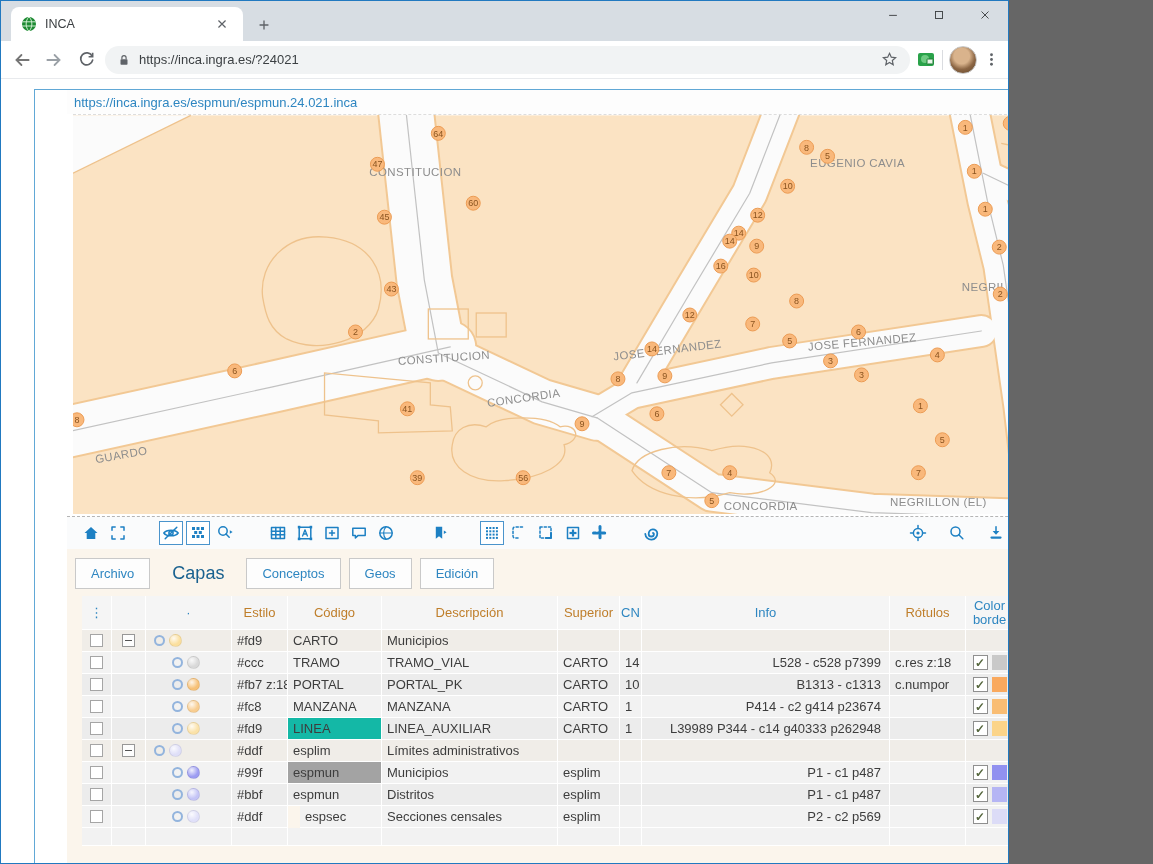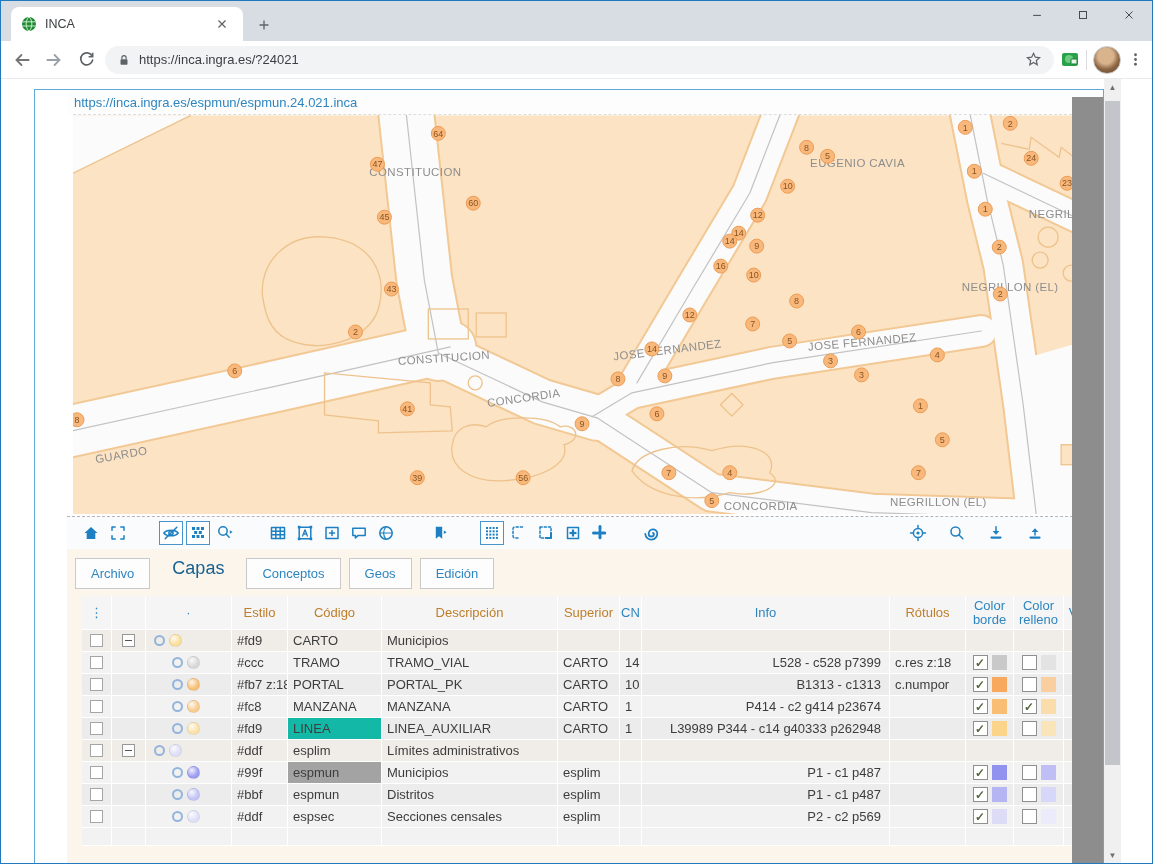--- a/index.html
+++ b/index.html
@@ -1,17 +1,17 @@
 <!DOCTYPE html>
 <html><head>
 <meta charset="utf-8">
 <style>
   html,body{margin:0;padding:0;background:#666;}
   *{box-sizing:border-box;font-family:"Liberation Sans",sans-serif;}
-  #stage{position:relative;width:1153px;height:864px;background:#fff;border:1px solid #2179c0;overflow:hidden;}
+  #stage{position:relative;width:1009px;height:864px;background:#fff;border:1px solid #2179c0;overflow:hidden;}
   
   .tabstrip{position:relative;height:40px;background:#d7dde3;display:flex;align-items:flex-end;}
   .tab{margin-left:10px;width:232px;height:34px;background:#fff;border-radius:8px 8px 0 0;display:flex;align-items:center;padding:0 10px;gap:8px;}
   .tab-title{flex:1;font-size:12.5px;color:#3c4043;}
   .tab-close,.newtab{width:22px;height:22px;display:flex;align-items:center;justify-content:center;border-radius:50%;cursor:pointer;}
   .newtab{margin-left:10px;margin-bottom:5px;}
   .wincontrols{position:absolute;top:0;right:0;display:flex;}
   .winbtn{width:46px;height:28px;display:flex;align-items:center;justify-content:center;}
   .navbar{height:38px;background:#fff;display:flex;align-items:center;padding:0 8px;gap:6px;border-bottom:1px solid #e8eaed;}
   .navbtn{width:26px;height:26px;display:flex;align-items:center;justify-content:center;border-radius:50%;}
@@ -30,21 +30,21 @@
   .mapwrap{height:400px;margin:0 6px;overflow:hidden;border-top:1px dashed #ddd;}
   .dashsep{border-top:1px dashed #b5b5b5;margin:2px 0 0 0;}
   .maptoolbar{height:32px;display:flex;align-items:center;padding:0 14px 0 12px;background:#fafbfc;}
   #tb-left{display:flex;align-items:center;}
   #tb-right{margin-left:auto;display:flex;align-items:center;gap:12px;}
   .tbicon{width:24px;height:24px;display:flex;align-items:center;justify-content:center;margin-right:3px;cursor:pointer;}
   .tbicon.sel{border:1px solid #4a94cc;background:#fff;}
   .tb-gap{width:26px;}
   .lower{flex:1;background:#fbf5ec;overflow:hidden;}
   
-  .tabsrow{display:flex;margin:9px 0 0 8px;gap:8px;}
+  .tabsrow{display:flex;align-items:center;margin:9px 0 0 8px;gap:8px;}
   .tabbtn{border:1px solid #c9c9c9;background:#fdfdfd;color:#2e86c1;font-size:13px;padding:7px 15px;cursor:pointer;}
   .tabactive{border:none;background:transparent;color:#19618f;font-size:18px;padding:0 14px;cursor:default;}
   
   .ltable{margin:7px 10px 0 15px;}
   .trow{display:grid;grid-template-columns:30px 34px 86px 56px 94px 176px 62px 22px 248px 76px 48px 50px 32px 30px;}
   .cell{border-right:1px solid #fff;border-bottom:1px solid #fff;display:flex;align-items:center;font-size:13px;color:#3d3d3d;padding:0 5px;height:22px;overflow:hidden;white-space:nowrap;}
   .thead .cell{height:34px;justify-content:center;text-align:center;background:#f5f5f5;font-size:13px;line-height:1.05;padding:0 2px;white-space:normal;}
   .tone-orange{color:#bf7e2a;}
   .tone-blue{color:#2e86c1;}
   .c-center{justify-content:center;padding:0;}
@@ -941,21 +941,21 @@
                 <div class="cb0"></div>
               </div>
               <div class="cell c-center" style="background: rgb(242, 242, 242);"></div>
               <div class="cell " style="background: rgb(242, 242, 242); padding-left: 26px;">
                 <span class="iconwrap">
                   <span class="radio"></span>
                   <span class="ball" style="background-color: rgb(224, 224, 249);"></span>
                 </span>
               </div>
               <div class="cell " style="background: rgb(242, 242, 242);">#ddf</div>
-              <div class="cell " style="background: rgb(242, 242, 242);">espsec</div>
+              <div class="cell " style="background: rgb(242, 242, 242); margin-left: 12px;">espsec</div>
               <div class="cell " style="background: rgb(242, 242, 242);">Secciones censales</div>
               <div class="cell " style="background: rgb(242, 242, 242);">esplim</div>
               <div class="cell " style="background: rgb(242, 242, 242);"></div>
               <div class="cell c-right" style="background: rgb(242, 242, 242);">P2 - c2 p569</div>
               <div class="cell " style="background: rgb(242, 242, 242);"></div>
               <div class="cell c-center" style="background: rgb(242, 242, 242); gap: 4px;">
                 <div class="ccb">✓</div>
                 <div class="swatch" style="background: rgb(220, 220, 247);"></div>
               </div>
               <div class="cell c-center" style="background: rgb(242, 242, 242); gap: 4px;">

